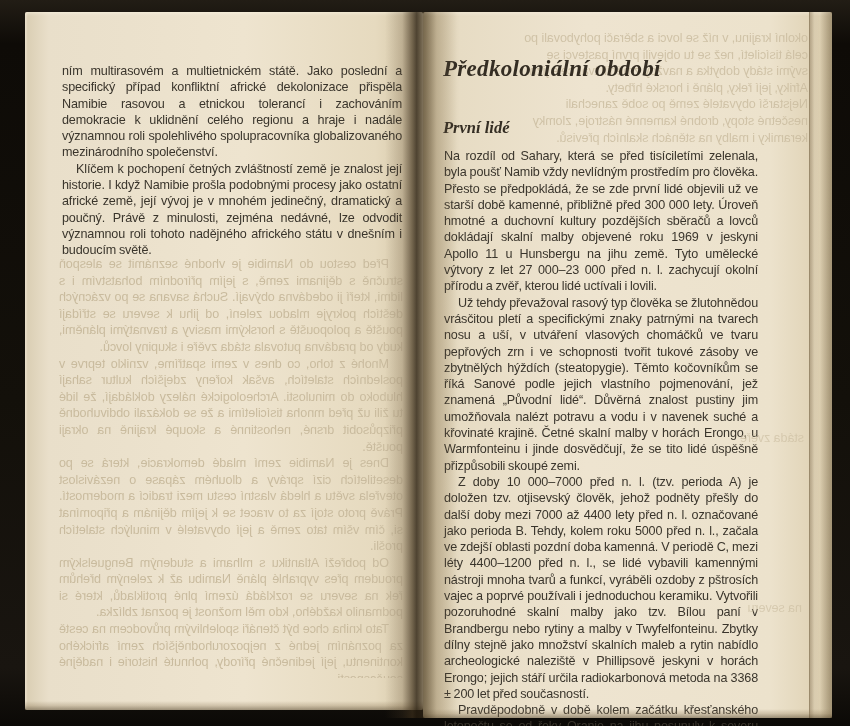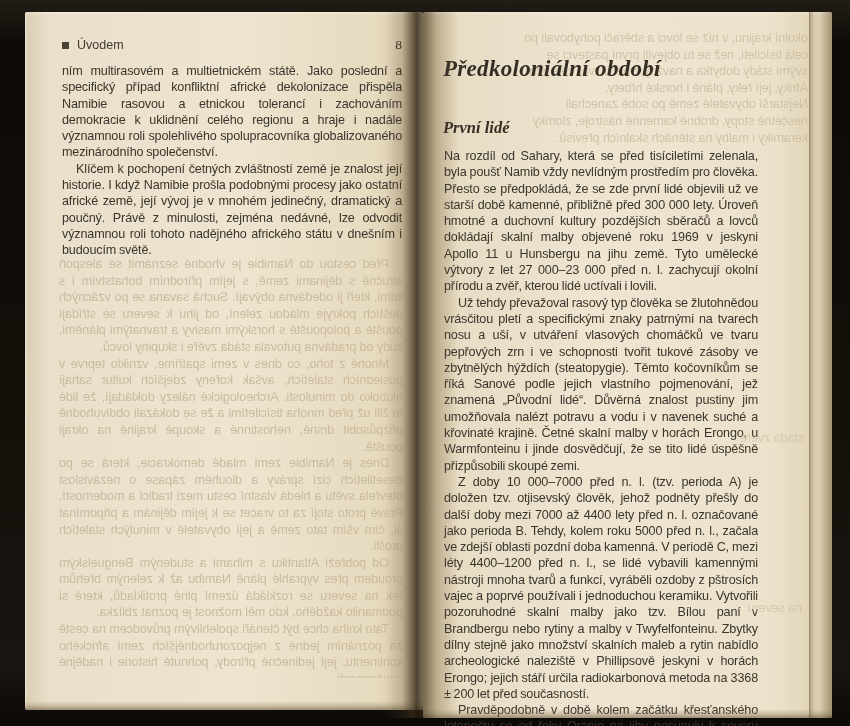--- a/index.html
+++ b/index.html
@@ -85,27 +85,20 @@
   .rp-spot1{top:418px;right:28px;width:72px;}
   .rp-spot2{top:588px;right:30px;width:62px;}
 </style>
 </head>
 <body>
 
 <div class="stage">
 
   <div class="page page-left">
 
-    <div class="lp-header">
-      <span class="hdr-left">
-        <span class="sq"></span>
-        <span>Úvodem</span>
-      </span>
-      <span class="hdr-num">8</span>
-    </div>
 
     <div class="lp-body">
       <p class="para">ním multirasovém a multietnickém státě. Jako poslední a specifický případ konfliktní africké dekolonizace přispěla Namibie rasovou a etnickou tolerancí i zachováním demokracie k uklidnění celého regionu a hraje i nadále významnou roli spolehlivého spolupracovníka globalizovaného mezinárodního společenství.</p>
       <p class="para indent">Klíčem k pochopení četných zvláštností země je znalost její historie. I když Namibie prošla podobnými procesy jako ostatní africké země, její vývoj je v mnohém jedinečný, dramatický a poučný. Právě z minulosti, zejména nedávné, lze odvodit významnou roli tohoto nadějného afrického státu v dnešním i budoucím světě.</p>
     </div>
 
     <div class="ghost lp-ghost">
       <p class="gpara">Před cestou do Namibie je vhodné seznámit se alespoň stručně s dějinami země, s jejím přírodním bohatstvím i s lidmi, kteří ji odedávna obývají. Suchá savana se po vzácných deštích pokryje mladou zelení, od jihu k severu se střídají pouště a polopouště s horskými masivy a travnatými pláněmi, kudy od pradávna putovala stáda zvěře i skupiny lovců.</p>
       <p class="gpara">Mnohé z toho, co dnes v zemi spatříme, vzniklo teprve v posledních staletích, avšak kořeny zdejších kultur sahají hluboko do minulosti. Archeologické nálezy dokládají, že lidé tu žili už před mnoha tisíciletími a že se dokázali obdivuhodně přizpůsobit drsné, nehostinné a skoupé krajině na okraji pouště.</p>
       <p class="gpara">Dnes je Namibie zemí mladé demokracie, která se po desetiletích cizí správy a dlouhém zápase o nezávislost otevřela světu a hledá vlastní cestu mezi tradicí a moderností. Právě proto stojí za to vracet se k jejím dějinám a připomínat si, čím vším tato země a její obyvatelé v minulých staletích prošli.</p>

